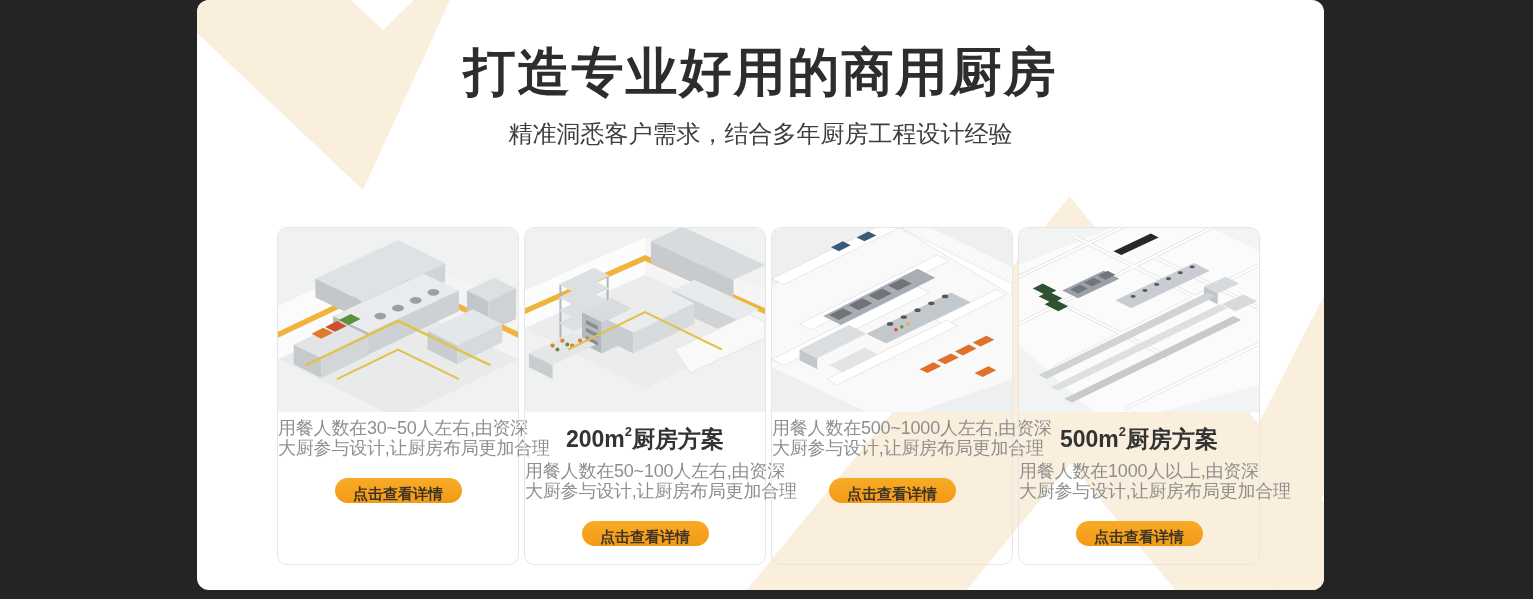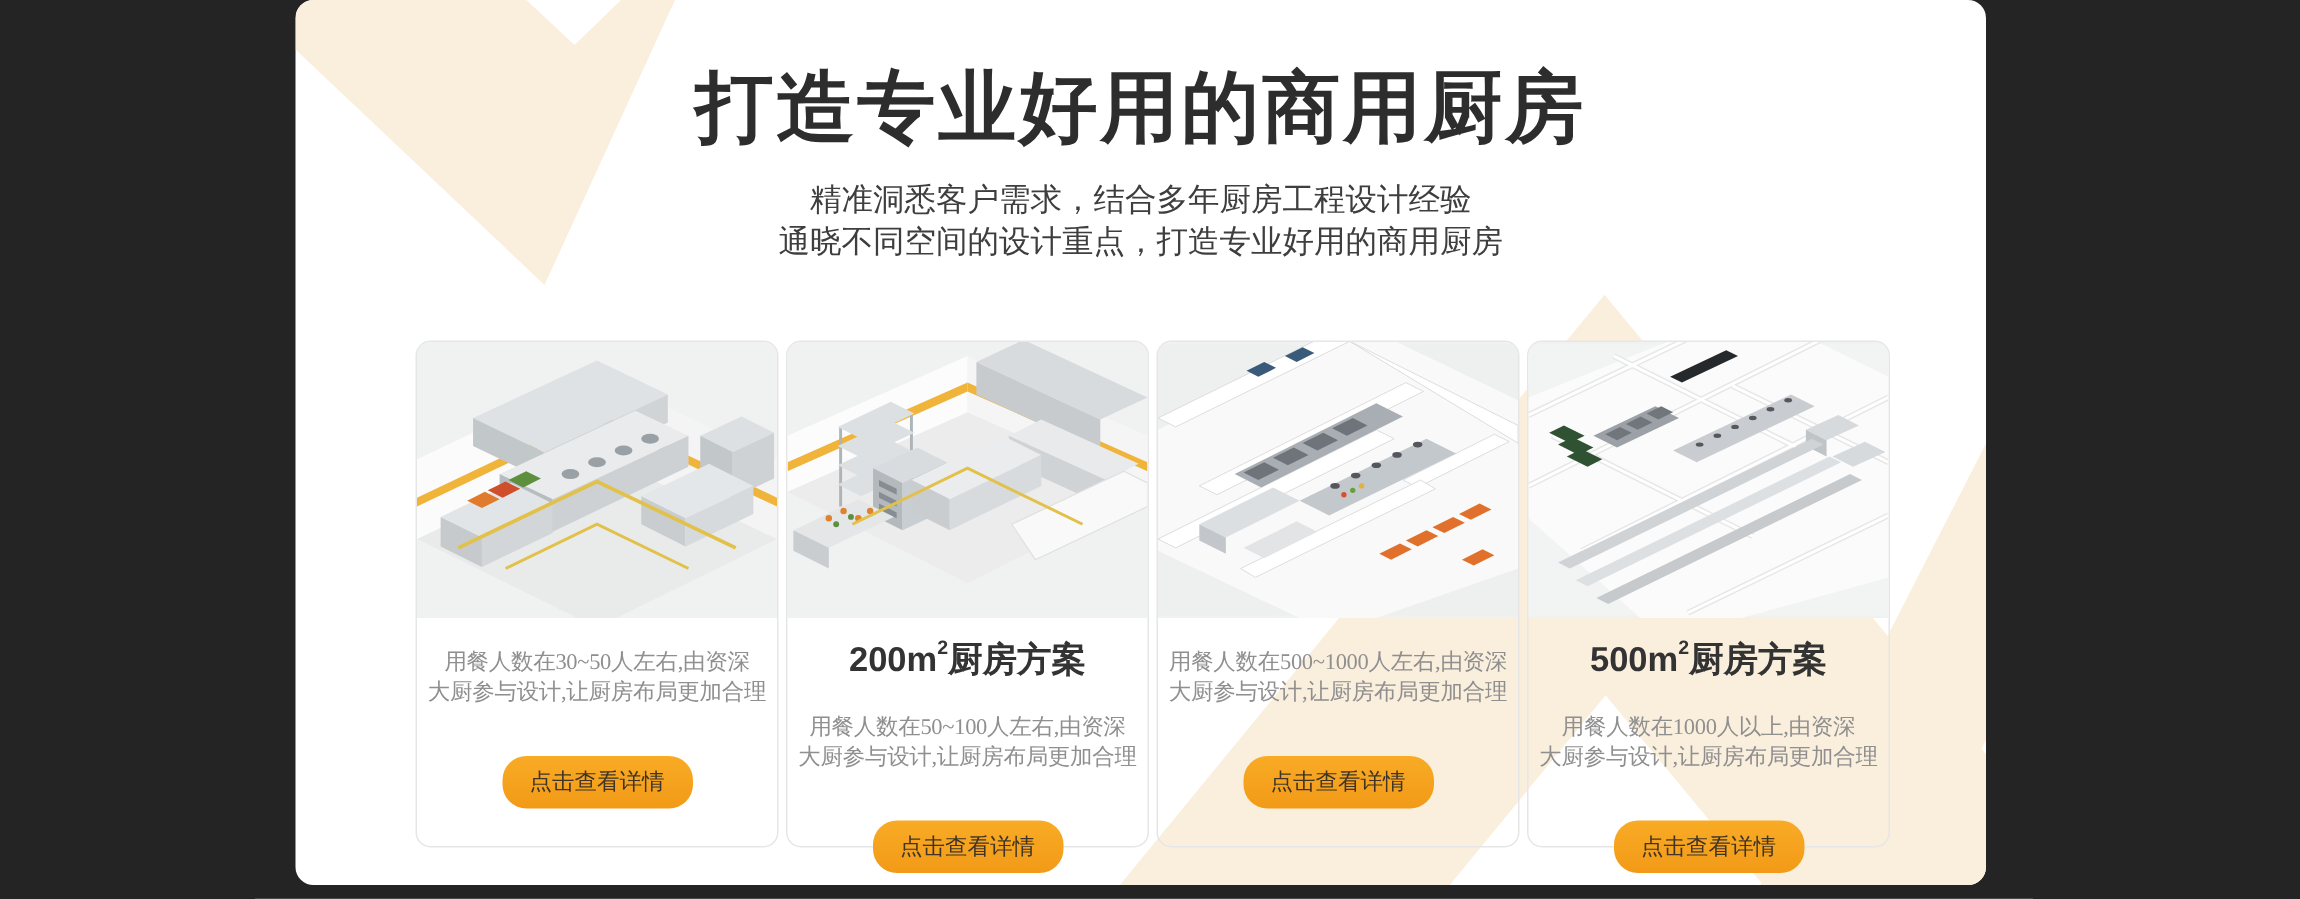--- a/index.html
+++ b/index.html
@@ -6,54 +6,53 @@
   .stage{position:relative;width:1533px;height:599px;overflow:hidden;
          background:var(--page_bg,#242424);font-family:"Liberation Sans",sans-serif;}
   .panel{position:absolute;left:197px;top:0;width:1127px;height:590px;
          background:var(--panel_bg,#ffffff);border-radius:12px;overflow:hidden;}
   .deco{position:absolute;left:0;top:0;width:1127px;height:590px;}
   .deco .cr-fill{fill:var(--cream,#faeedd);}
   .deco .cr-stroke{stroke:var(--cream,#faeedd);fill:none;stroke-miterlimit:10;}
   .header{position:relative;text-align:center;padding-top:42px;z-index:2;}
   .title{margin:0;font-size:52px;font-weight:900;letter-spacing:2px;
          color:var(--title_color,#2d2d2d);line-height:1.18;}
-  .sub{margin:0;font-size:21px;line-height:28px;font-weight:500;
+  .sub{margin:0;font-size:24px;line-height:28px;font-weight:500;
        color:var(--subtitle_color,#3e3e3e);text-align:center;}
   .sub.first{margin-top:17px;}
   .cards{position:absolute;left:80px;top:227px;display:flex;gap:5px;z-index:2;}
   .card{box-sizing:border-box;width:242px;height:338px;background:transparent;
         border:1px solid var(--card_border,#e6e6e6);border-radius:10px;text-align:center;}
   .card-img{height:184px;border-radius:9px 9px 0 0;overflow:hidden;background:#f0f1f1;}
   .card-img svg{display:block;width:100%;height:100%;}
   .card-title{margin:13px 0 0;font-size:23px;font-weight:800;
               color:var(--card_title_color,#333333);line-height:1.3;}
   .sup{font-size:13px;vertical-align:top;position:relative;top:-1px;}
-  .card-desc{margin:20px 0 0;font-size:15px;line-height:20px;letter-spacing:-0.2px;
-             color:var(--card_desc_color,#8f8f8f);white-space:nowrap;font-family:Liberation Serif, serif;}
-  .cta{display:inline-block;margin-top:32px;width:127px;height:35px;border:none;
+  .card-desc{margin:6px 0 0;font-size:18px;line-height:20px;letter-spacing:-0.2px;
+             color:var(--card_desc_color,#8f8f8f);white-space:nowrap;}
+  .cta{display:inline-block;margin-top:20px;width:127px;height:25px;border:none;
        border-radius:16px;background:linear-gradient(180deg,#f9ab25,#f29a17);
-       color:var(--button_text_color,#3f3426);font-size:15px;font-weight:400;
+       color:var(--button_text_color,#3f3426);font-size:15px;font-weight:700;
        font-family:inherit;cursor:pointer;line-height:31px;padding:0;}
 </style>
 </head>
 <body>
 
 <div class="stage">
   <div class="panel">
 
     <svg class="deco" viewBox="0 0 1127 590" aria-hidden="true">
       <polygon class="cr-fill" points="0,0 154,0 186,30 217,0 253,0 166,190 0,33"></polygon>
       <polyline class="cr-stroke" points="520,760 873,330 1230,760" stroke-width="170"></polyline>
       <polyline class="cr-stroke" points="940,760 1160,330 1380,760" stroke-width="90"></polyline>
     </svg>
 
     <div class="header">
       <h1 class="title">打造专业好用的商用厨房</h1>
       <p class="sub first">精准洞悉客户需求，结合多年厨房工程设计经验</p>
-      <p class="sub">通晓不同空间的设计重点，打造专业好用的商用厨房</p>
     </div>
 
     <div class="cards">
 
       <div class="card">
         <div class="card-img">
           <svg viewBox="0 0 244 184">
             <rect width="244" height="184" fill="#f0f1f1"></rect>
             <polygon points="0,132 122,74 244,132 122,192" fill="#e9eaea"></polygon>
             <polygon points="0,78 122,20 122,74 0,132" fill="#fbfbfb"></polygon>

